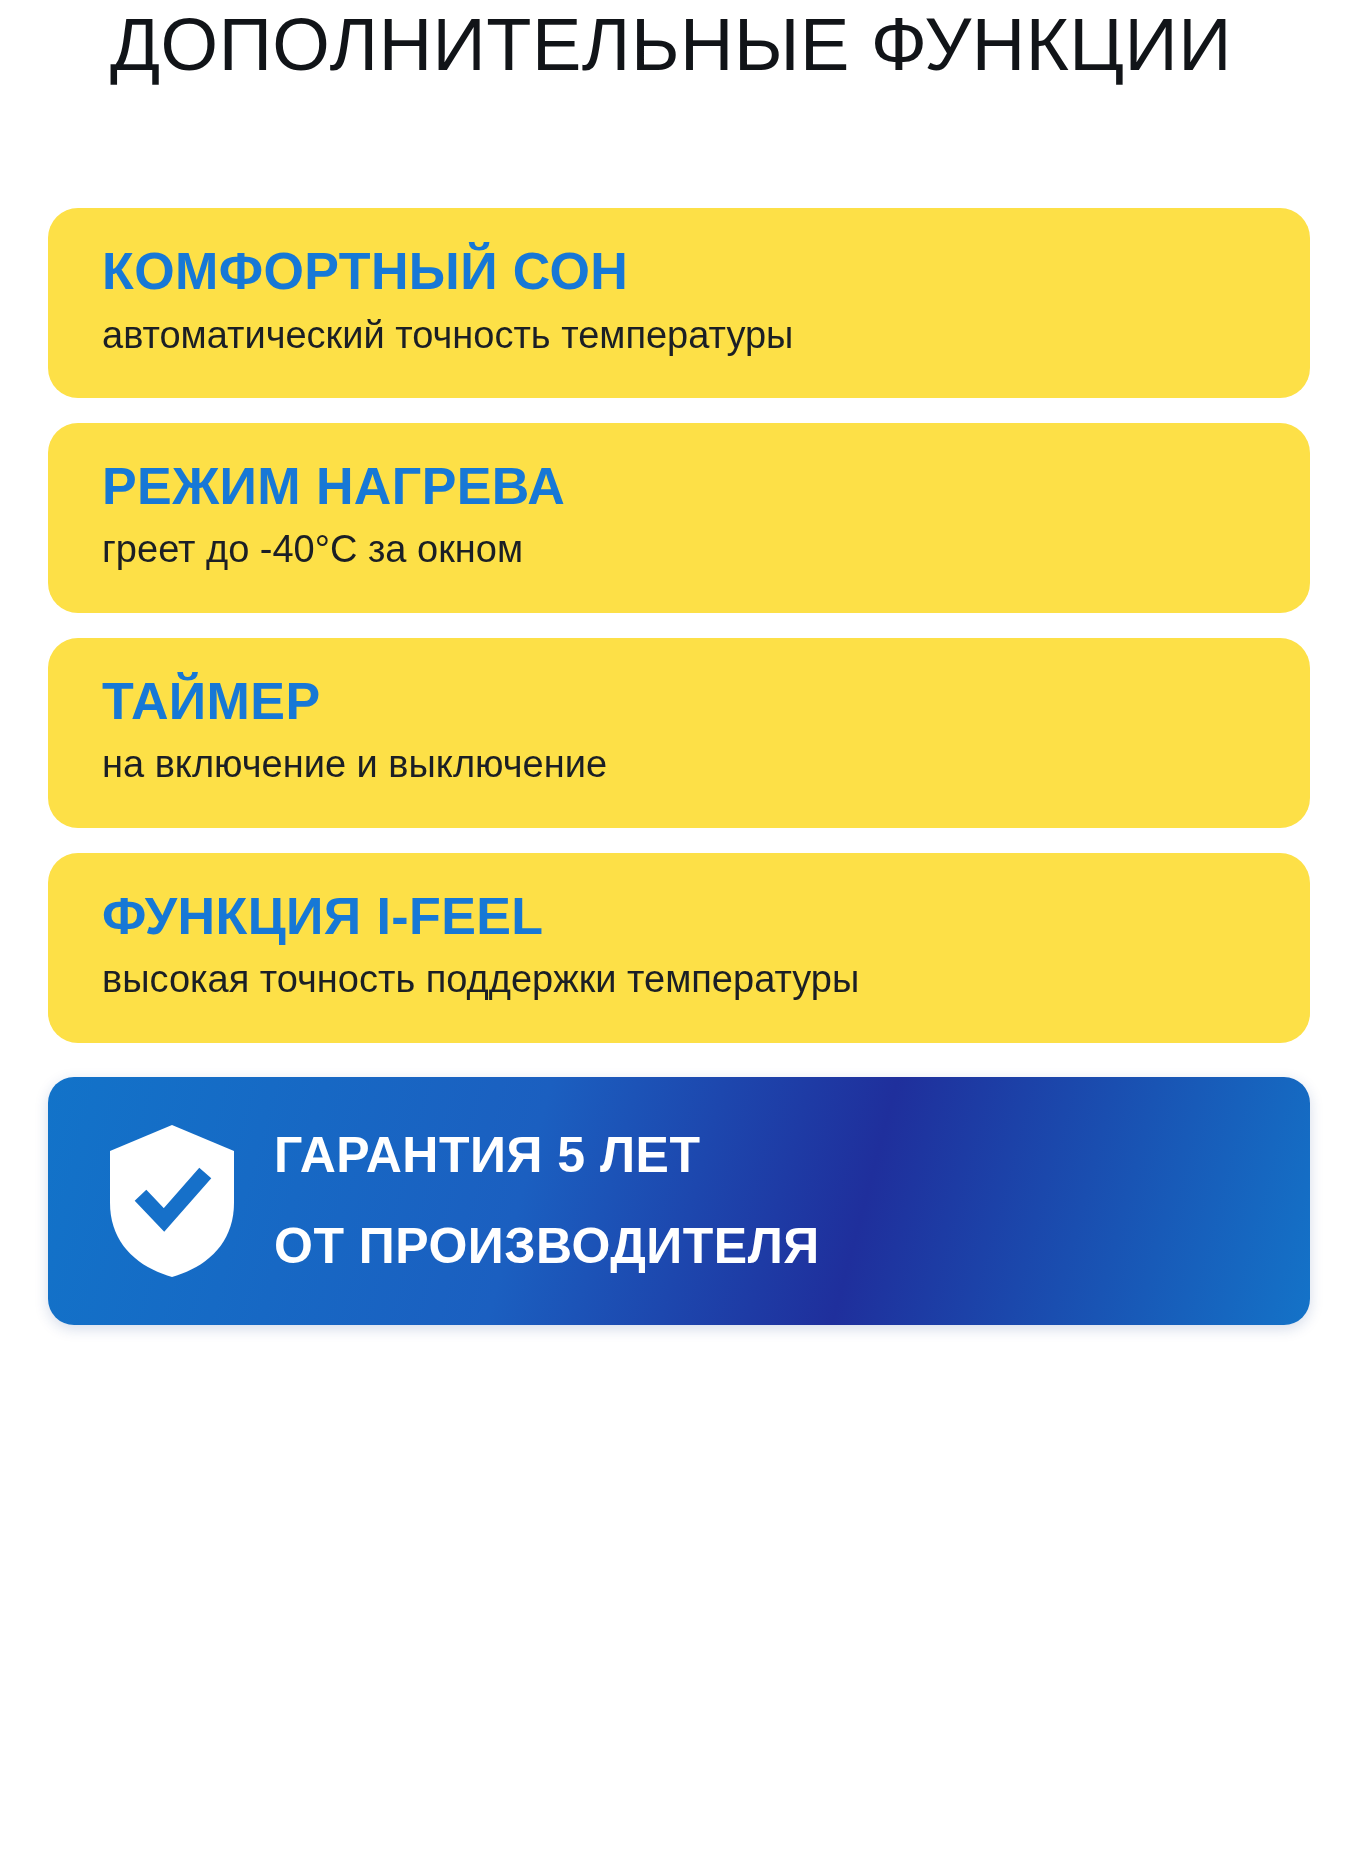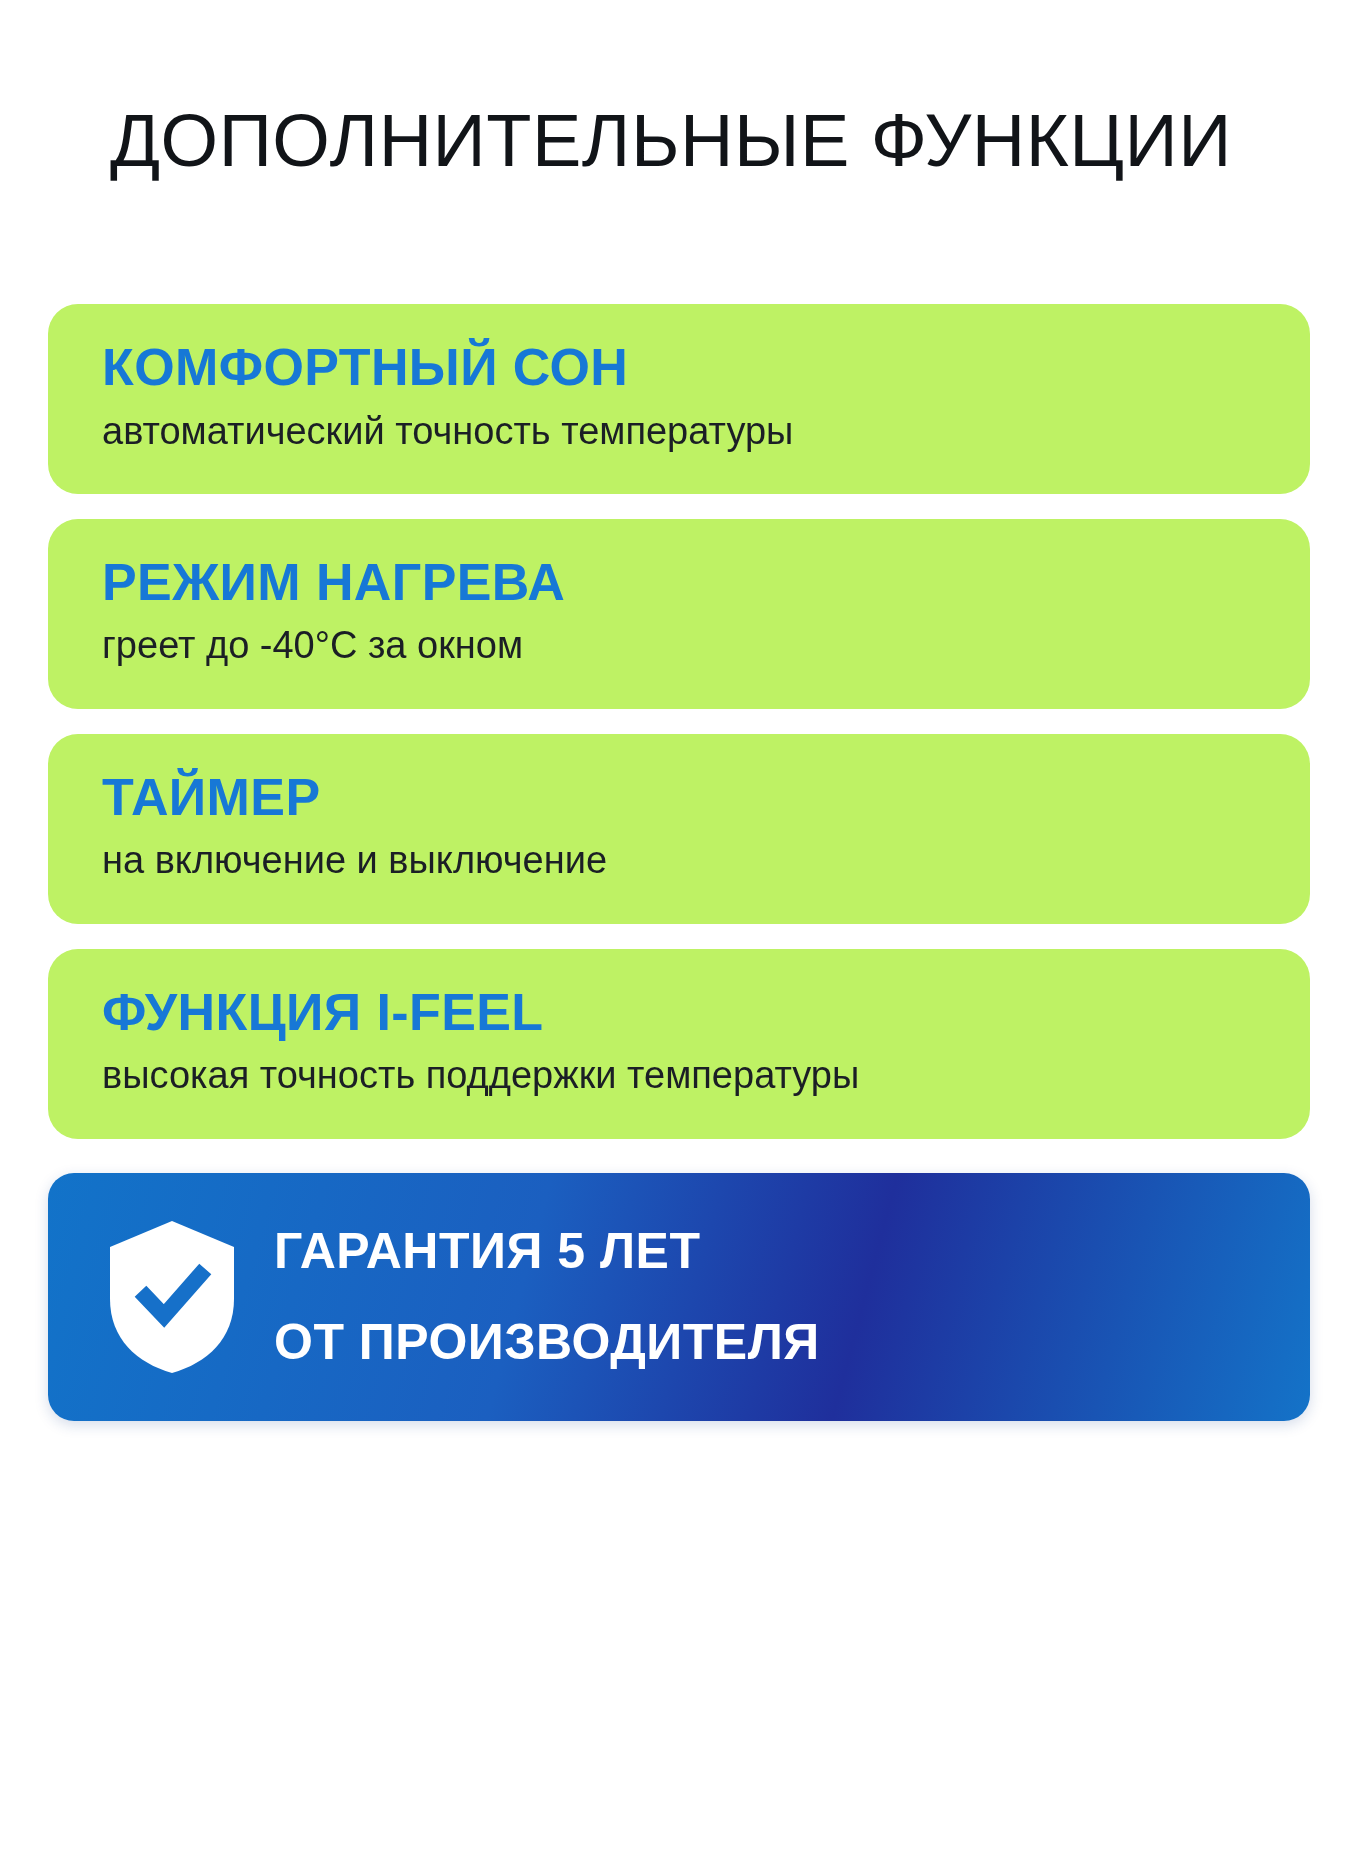--- a/index.html
+++ b/index.html
@@ -19,41 +19,40 @@
     position: relative;
     width: 1358px;
     height: 1870px;
     box-sizing: border-box;
     padding: 0 48px;
   }
 
   
   .title {
     margin: 0;
-    padding-top: 96px;
     padding-left: 62px;
     font-size: 74px;
     line-height: 1.22;
     font-weight: 400;
     letter-spacing: 0.5px;
     color: #111418;
     text-transform: uppercase;
     max-width: 1180px;
   }
 
   
   .cards {
     margin-top: 118px;
     display: flex;
     flex-direction: column;
     gap: 25px;
   }
 
   .card {
-    background: #bef264;
+    background: #fde047;
     border-radius: 30px;
     padding: 34px 54px 40px 54px;
     box-sizing: border-box;
   }
 
   .card-title {
     margin: 0;
     font-size: 52px;
     line-height: 1.12;
     font-weight: 700;

